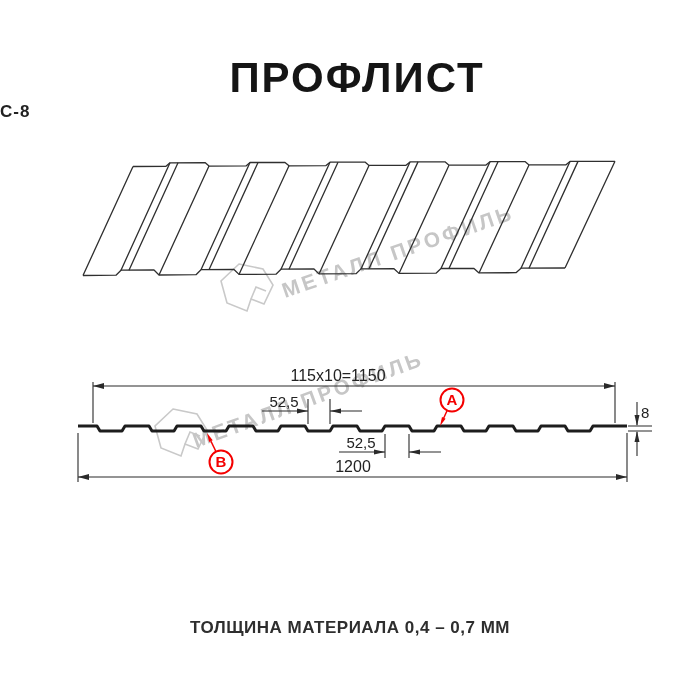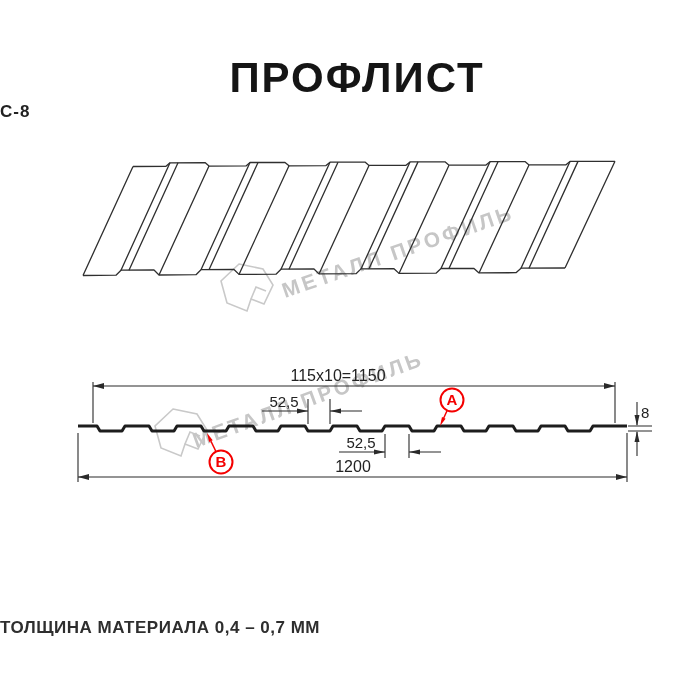--- a/index.html
+++ b/index.html
@@ -3,21 +3,21 @@
 <meta charset="utf-8">
 <style>
   html,body{margin:0;padding:0;}
   body{width:700px;height:700px;background:#ffffff;position:relative;overflow:hidden;
        font-family:"Liberation Sans", sans-serif;}
   .page{position:absolute;inset:0;background:#fff;}
   .title{position:absolute;top:54px;left:0;width:700px;text-align:center;
          font-size:42px;font-weight:bold;letter-spacing:2px;color:#151515;padding-left:7px;}
   .subtitle{position:absolute;top:102px;left:0;width:700px;text-align:left;
             font-size:17px;font-weight:bold;letter-spacing:1px;color:#222;}
-  .footer{position:absolute;top:618px;left:0;width:700px;
+  .footer{position:absolute;top:618px;left:0;width:700px;text-align:center;
           font-size:17px;font-weight:bold;letter-spacing:0.5px;color:#2e2e2e;}
   svg{position:absolute;top:0;left:0;}
   .wm-text{font-size:21px;font-weight:bold;letter-spacing:3px;fill:#c6c6c6;}
   .dim-text{font-size:15px;fill:#222;}
   .dim-text-lg{font-size:16px;fill:#222;}
   .ab-text{font-size:15px;fill:#f40000;font-weight:bold;}
 </style>
 </head>
 <body>
 

